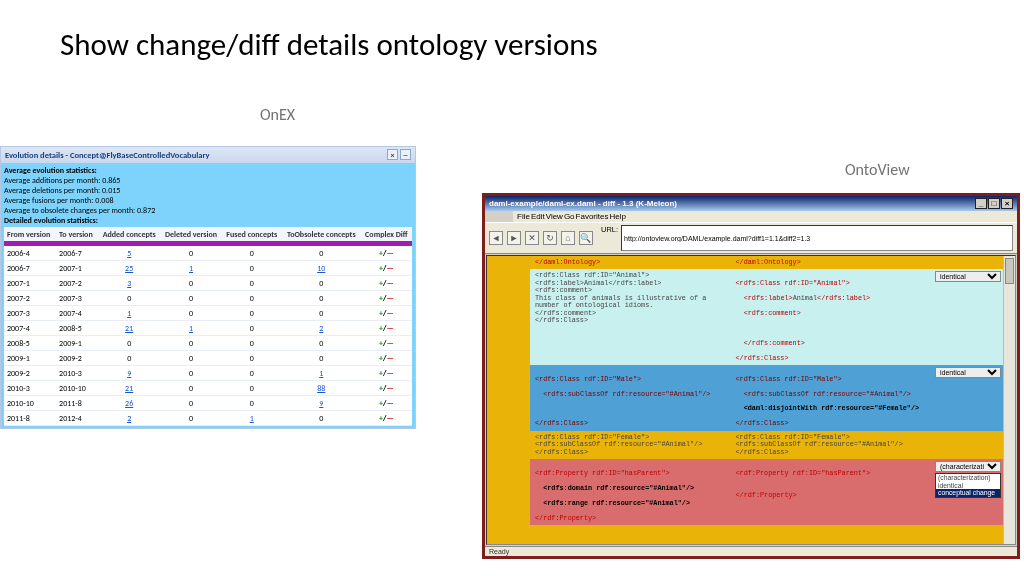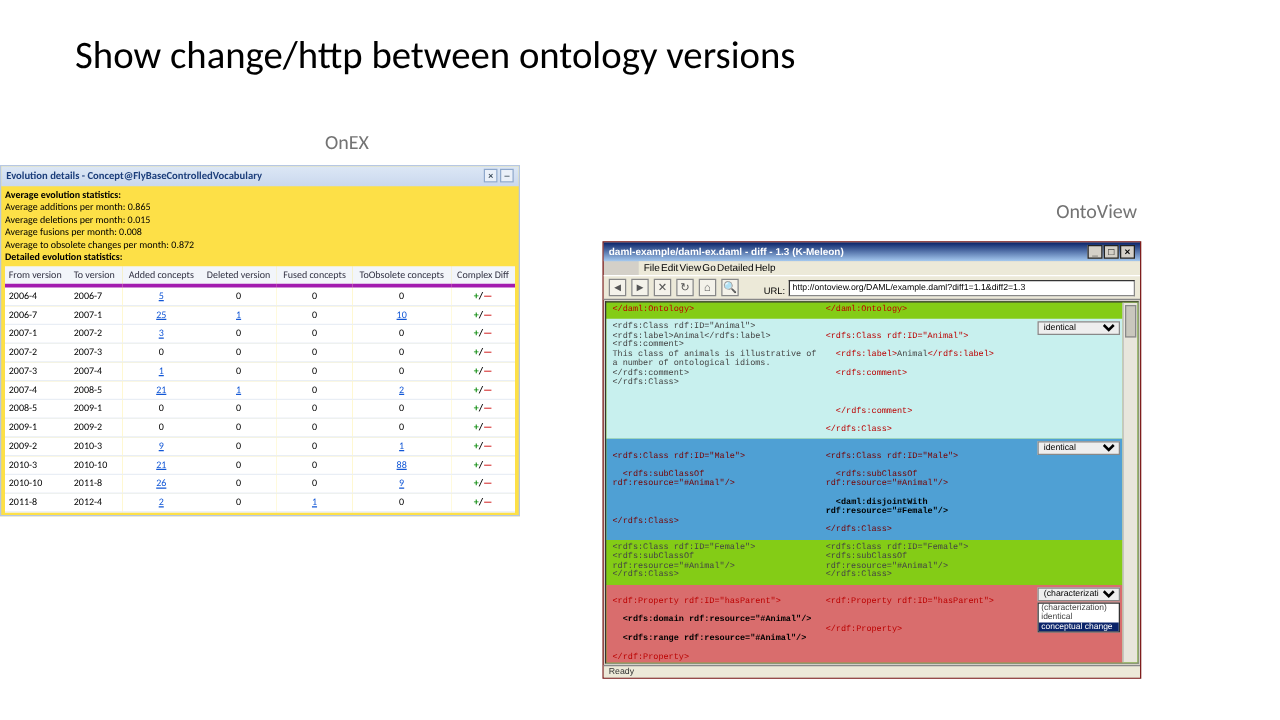--- a/index.html
+++ b/index.html
@@ -20,23 +20,23 @@
   .label {
     position: absolute;
     font-size: 16px;
     color: #737373;
   }
   .label-onex  { top: 105px; left: 260px; }
   .label-ontoview { top: 160px; left: 845px; }
   
   .onex {
     position: absolute;
-    top: 132px; left: 0px;
+    top: 146px; left: 0px;
     width: 416px;
-    background: #fde047;
+    background: #7dd3fc;
     border: 1px solid #b6c7e3;
     font-size: 8px;
   }
   .onex-title {
     background: linear-gradient(#dce7f5,#cad8ee);
     color: #1b3d7a;
     font-weight: bold;
     padding: 3px 4px;
     position: relative;
     font-size: 8.5px;
@@ -58,35 +58,35 @@
     width: 100%; border-collapse: collapse; margin-top: 2px;
     font-size: 8px;
   }
   table.grid th, table.grid td {
     border-bottom: 1px solid #e9eef5;
     padding: 2px 3px; text-align: center;
     background: #fff;
     white-space: nowrap;
   }
   table.grid th {
-    background: #f2f5fa; color: #334; font-weight: 400;
-    border-bottom: 3px solid #a21caf;
+    background: #f2f5fa; color: #334; font-weight: 700;
+    border-bottom: 5px solid #a21caf;
   }
   table.grid td.left, table.grid th.left { text-align: left; }
   table.grid a { color: #1257d6; text-decoration: underline; }
   .diffgly { font-weight: bold; }
   .plus { color:#0a8a0a; }
   .minus{ color:#c00; }
   
   .ontoview {
     position: absolute;
     top: 193px; left: 482px;
-    width: 431px;
+    width: 538px;
     background: #d4d0c8;
-    border: 1px solid #7f1d1d;
+    border: 3px solid #7f1d1d;
     font-family: Tahoma, Arial, sans-serif;
     font-size: 7.5px;
   }
   .ov-titlebar {
     background: linear-gradient(#0a246a,#a6caf0);
     color: #fff; padding: 2px 4px;
     display: flex; align-items: center; justify-content: space-between;
     font-weight: bold; font-size: 8px;
   }
   .ov-titlebar .btns { display:flex; gap:1px; }
@@ -102,31 +102,32 @@
   .ov-toolbar {
     background:#ece9d8; padding:2px 4px; display:flex; align-items:center; gap:4px;
     border-top:1px solid #fff; border-bottom:1px solid #888;
   }
   .ov-toolbar .navbtn {
     width:14px; height:14px; border:1px solid #888; background:#f4f2ea;
     display:inline-flex; justify-content:center; align-items:center;
     font-size:9px; color:#555;
   }
   .ov-url {
-    display:flex; align-items:flex-end; gap:3px; margin-left:16px; flex:1;
+    display:flex; align-items:flex-start; gap:3px; margin-left:4px; flex:1;
   }
   .ov-url label { font-size:7.5px; }
   .ov-url input {
-    flex:1; height:13px; font-size:7px; padding:0 2px;
+    flex:1; height:13px; font-size:7px; padding:12px 2px;
     border:1px inset #888; background:#fff;
   }
   .ov-content {
-    background:#84cc16; border:1px inset #888; margin:1px; height:290px;
+    background:#eab308; border:1px inset #888; margin:1px; height:290px;
     overflow:hidden; position:relative; color:#444; font-size:7px;
     line-height:1.1;
+    padding-left:43px;
   }
   .ov-content .vscroll {
     position:absolute; right:0; top:0; bottom:0; width:12px;
     background:#e8e6dc; border-left:1px solid #bbb;
   }
   .ov-content .vscroll .thumb {
     position:absolute; left:1px; right:1px; top:2px; height:26px;
     background:#c9c7bd; border:1px solid #888;
   }
   .ov-row {
@@ -152,21 +153,21 @@
   .bg-blue   { background:#4fa0d4; }
   .bg-redrow { background:#d96d6d; }
   .ov-status {
     background:#ece9d8; padding:1px 4px; font-size:7px; color:#333;
     border-top:1px solid #888;
   }
 </style>
 </head>
 <body>
 
-<h1>Show change/http between ontology versions</h1>
+<h1>Show change/diff details ontology versions</h1>
 
 <div class="label label-onex">OnEX</div>
 <div class="label label-ontoview">OntoView</div>
 
 <div class="onex">
   <div class="onex-title">
     <span>Evolution details - Concept@FlyBaseControlledVocabulary</span>
     <div class="wbtn">
       <span>×</span>
       <span>─</span>
@@ -314,21 +315,21 @@
       <span>_</span>
       <span>□</span>
       <span>×</span>
     </div>
   </div>
   <div class="ov-menu">
     <span>File</span>
     <span>Edit</span>
     <span>View</span>
     <span>Go</span>
-    <span>Detailed</span>
+    <span>Favorites</span>
     <span>Help</span>
   </div>
   <div class="ov-toolbar">
     <span class="navbtn">◄</span>
     <span class="navbtn">►</span>
     <span class="navbtn">✕</span>
     <span class="navbtn">↻</span>
     <span class="navbtn">⌂</span>
     <span class="navbtn">🔍</span>
     <div class="ov-url">

